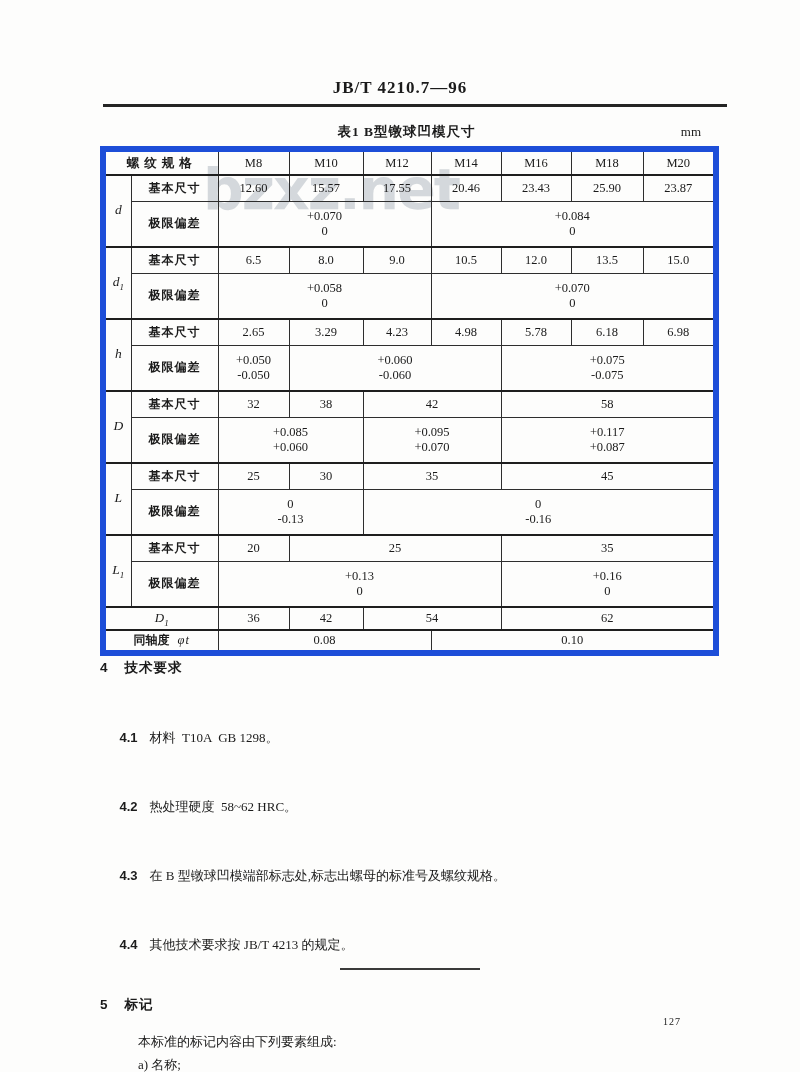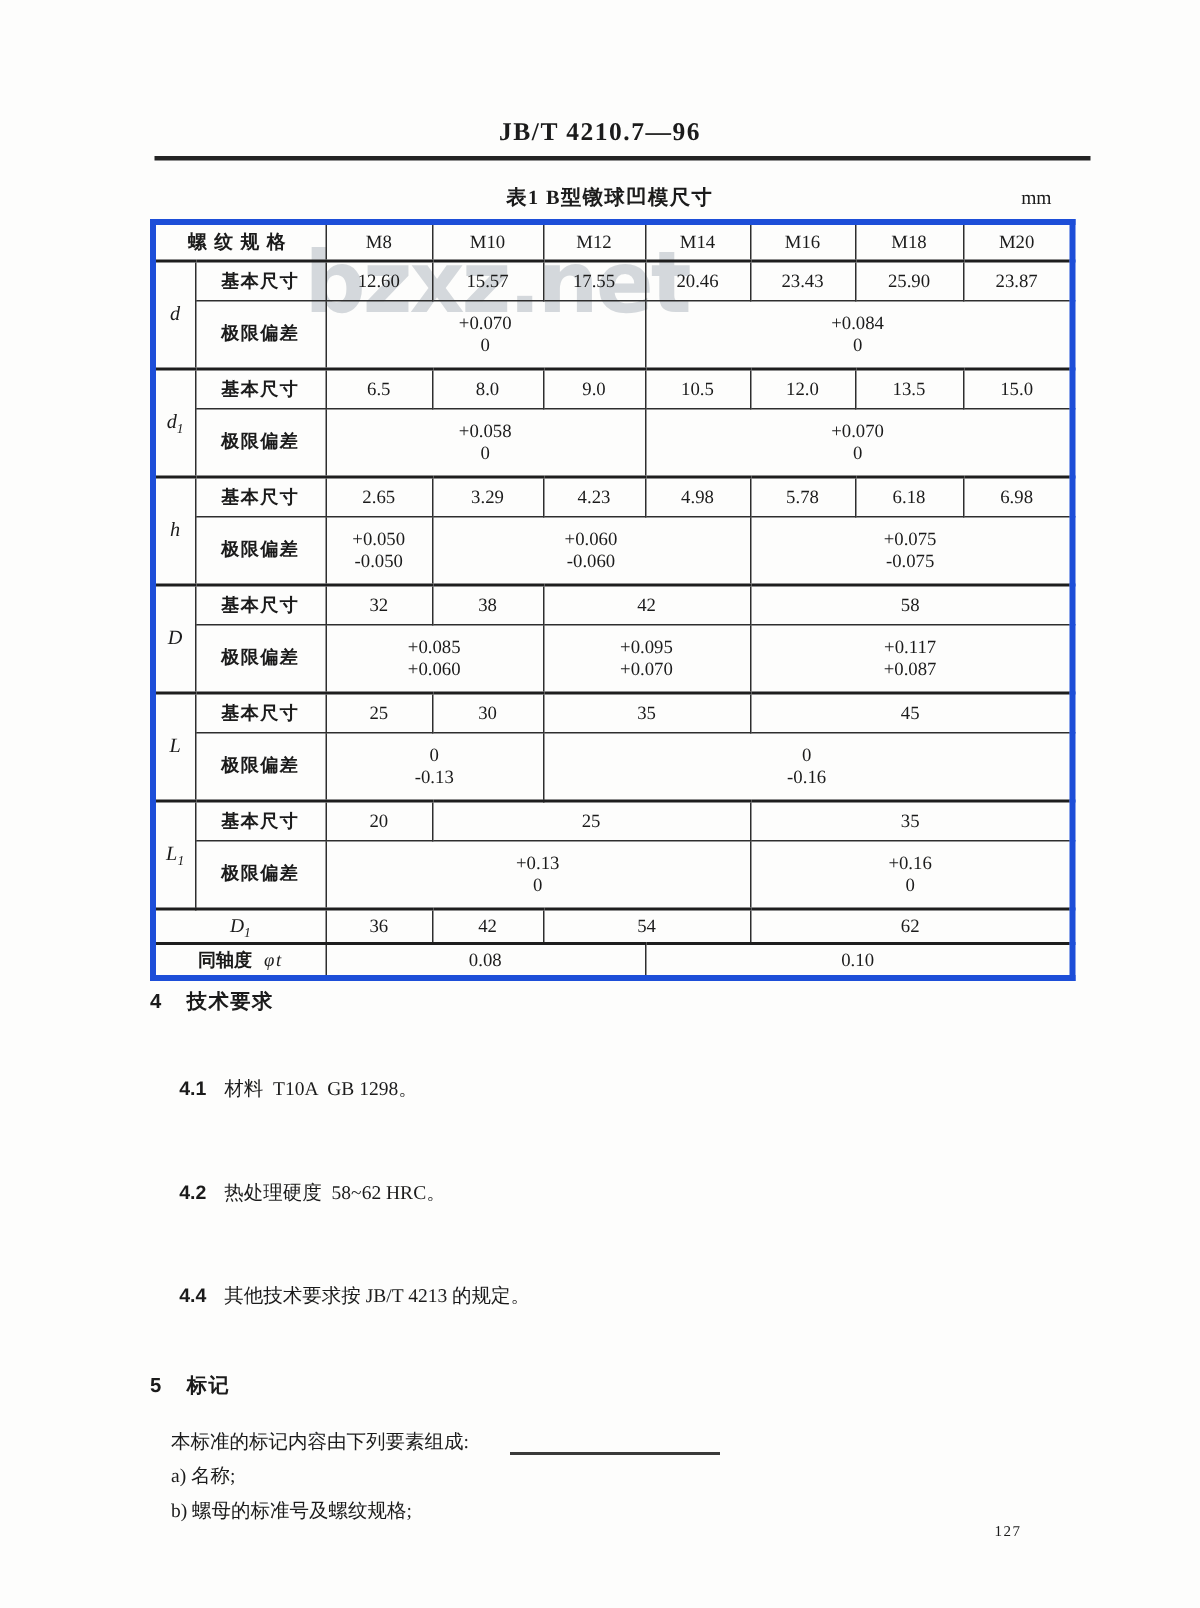--- a/index.html
+++ b/index.html
@@ -36,21 +36,21 @@
     position:absolute;top:146px;left:203px;z-index:1;
     font-family:"DejaVu Sans", sans-serif;
     font-weight:bold;font-size:57px;line-height:86px;
     color:rgba(178,186,193,0.55);letter-spacing:-2px;
     pointer-events:none;white-space:nowrap;
   }
   
   table.dim{
     position:absolute;top:146px;left:100px;z-index:2;
     width:613px;border-collapse:collapse;table-layout:fixed;
-    border:4px solid #1d4ed8;
+    border:6px solid #1d4ed8;
     font-size:12.5px;
   }
   table.dim td{
     border:1px solid #2e2e2e;
     text-align:center;vertical-align:middle;
     padding:0;overflow:hidden;
   }
   tr.r-head{height:26px;}
   tr.r-basic{height:26px;}
   tr.r-dev{height:46px;}
@@ -64,26 +64,26 @@
   td.sym sub, td.symrow sub{font-size:9px;}
   td.symrow{font-style:italic;font-size:13px;}
   td.coaxlbl{font-weight:bold;font-size:12px;margin-top:42px;}
   td.coaxlbl i{font-weight:normal;font-size:12.5px;margin-left:8px;letter-spacing:1px;}
   .dev-stack{line-height:15px;display:inline-block;}
   
   .sections{
     position:absolute;top:656px;left:100px;width:620px;z-index:2;
     font-size:13px;line-height:23px;
   }
-  .sec-title{font-weight:bold;font-size:13.5px;margin:0 0 12px 0;letter-spacing:1px;}
+  .sec-title{font-weight:bold;font-size:13.5px;margin:0 0 24px 0;letter-spacing:1px;}
   .sec-title .sec-num{margin-right:16px;font-family:"Liberation Sans",sans-serif;}
   .clause{white-space:pre-wrap;}
   .clause .cl-num{font-weight:bold;margin-right:12px;font-family:"Liberation Sans",sans-serif;}
   .sec2-title{margin:14px 0 14px 0;}
-  .indent{margin-left:14px;white-space:pre-wrap;}
+  .indent{margin-left:38px;white-space:pre-wrap;}
   
   .foot-divider{
     position:absolute;top:968px;left:340px;width:140px;height:2px;background:#3a3a3a;
   }
   .page-number{
     position:absolute;top:1016px;left:663px;font-size:10px;letter-spacing:1px;text-align:center;
   }
 </style>
 </head>
 <body>
@@ -239,20 +239,23 @@
     <div class="sec-title">
       <span class="sec-num">4</span><span>技术要求</span>
     </div>
     <div class="clause">
       <span class="cl-num">4.1</span><span>材料  T10A  GB 1298。</span>
     </div>
     <div class="clause">
       <span class="cl-num">4.2</span><span>热处理硬度  58~62 HRC。</span>
     </div>
     <div class="clause">
+      <span class="cl-num">4.3</span><span>在 B 型镦球凹模端部标志处,标志出螺母的标准号及螺纹规格。</span>
+    </div>
+    <div class="clause">
       <span class="cl-num">4.4</span><span>其他技术要求按 JB/T 4213 的规定。</span>
     </div>
 
     <div class="sec-title sec2-title">
       <span class="sec-num">5</span><span>标记</span>
     </div>
     <div class="indent">本标准的标记内容由下列要素组成:</div>
     <div class="indent">a) 名称;</div>
     <div class="indent">b) 螺母的标准号及螺纹规格;</div>
 

